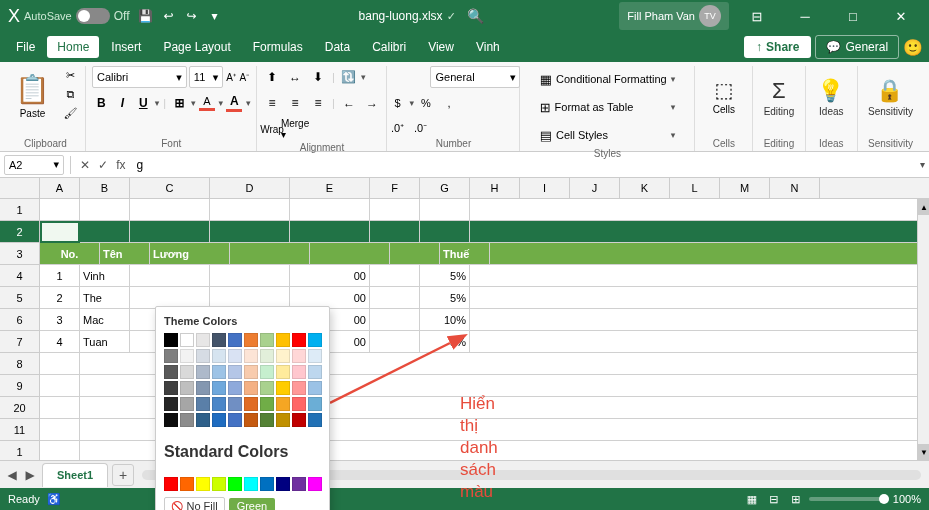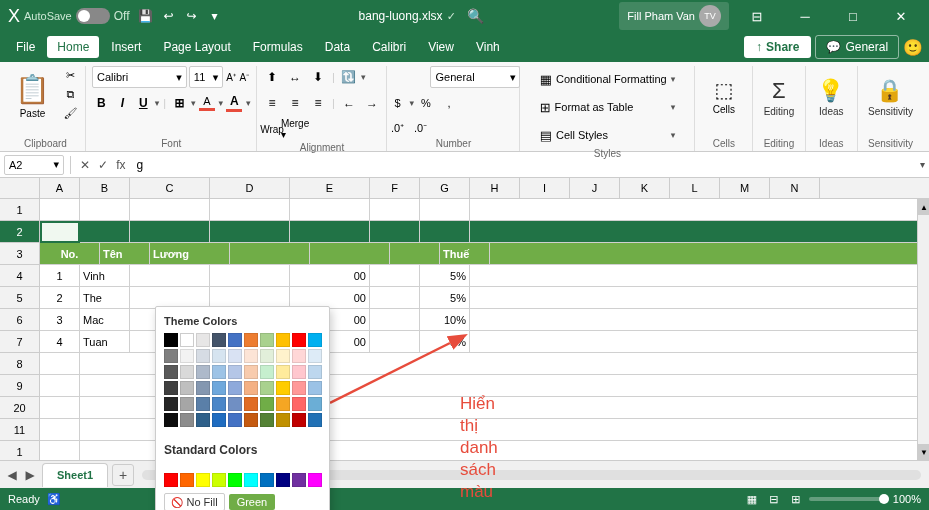--- a/index.html
+++ b/index.html
@@ -194,21 +194,21 @@
       padding: 8px;
       border-radius: 2px;
     }
     .color-picker-title { font-size: 11px; font-weight: 600; color: #333; margin-bottom: 6px; }
     .color-grid { display: flex; flex-direction: column; gap: 2px; margin-bottom: 6px; }
     .color-row { display: flex; gap: 2px; }
     .color-swatch {
       width: 14px; height: 14px; cursor: pointer; border: 1px solid rgba(0,0,0,0.1);
       flex-shrink: 0;
     }
-    .standard-title { font-size: 12px; font-weight: 600; color: #333; margin: 16px 0; }
+    .standard-title { font-size: 16px; font-weight: 600; color: #333; margin: 16px 0; }
     .standard-row { display: flex; gap: 2px; margin-bottom: 6px; }
     .bottom-btns { display: flex; gap: 4px; margin-top: 4px; align-items: center; }
     .no-fill-btn { font-size: 11px; color: #333; cursor: pointer; padding: 2px 6px; border: 1px solid #ccc; border-radius: 2px; display: flex; align-items: center; gap: 3px; }
     .green-fill-btn { font-size: 11px; color: white; background: #70ad47; cursor: pointer; padding: 2px 8px; border: none; border-radius: 2px; }
     .more-colors-btn { font-size: 11px; color: #333; cursor: pointer; display: flex; align-items: center; gap: 4px; padding: 2px; }
 
     .editing-section { display: flex; flex-direction: column; align-items: center; min-width: 55px; }
     .ideas-section { display: flex; flex-direction: column; align-items: center; min-width: 55px; }
 
     .sensitivity-section { display: flex; flex-direction: column; align-items: center; min-width: 70px; }

